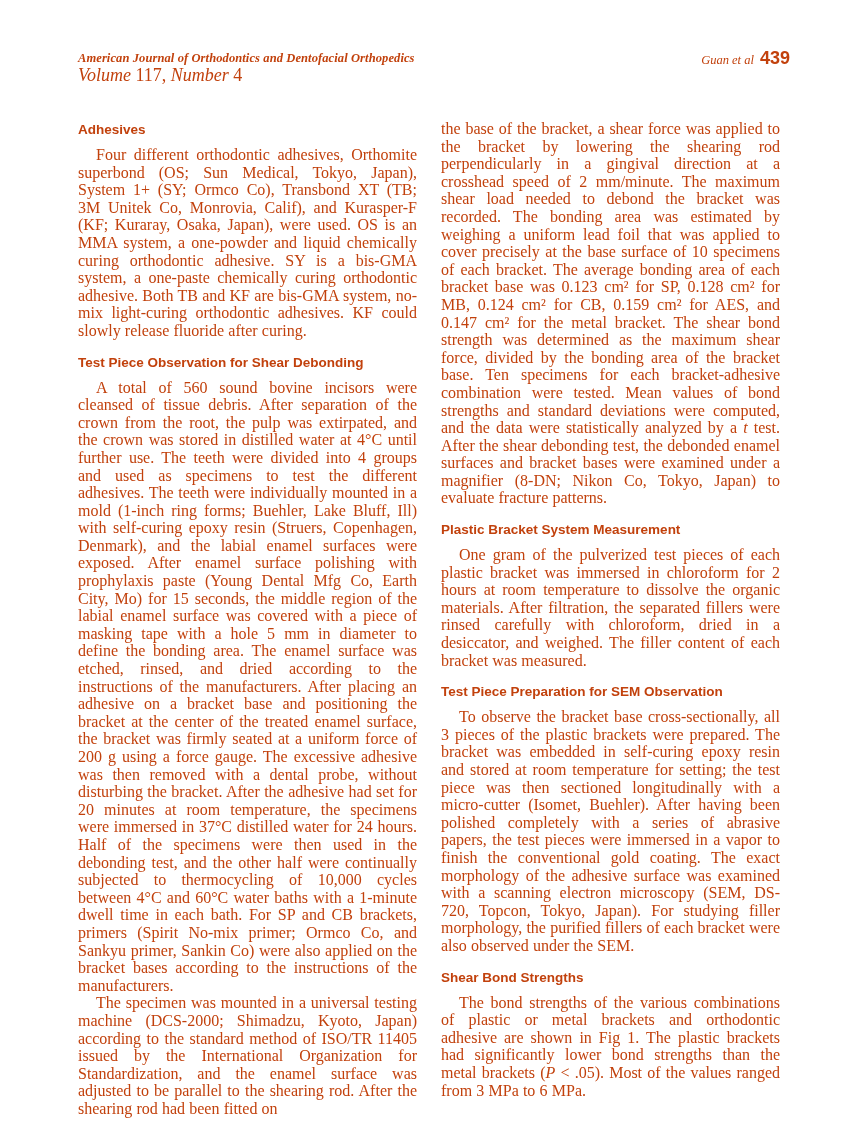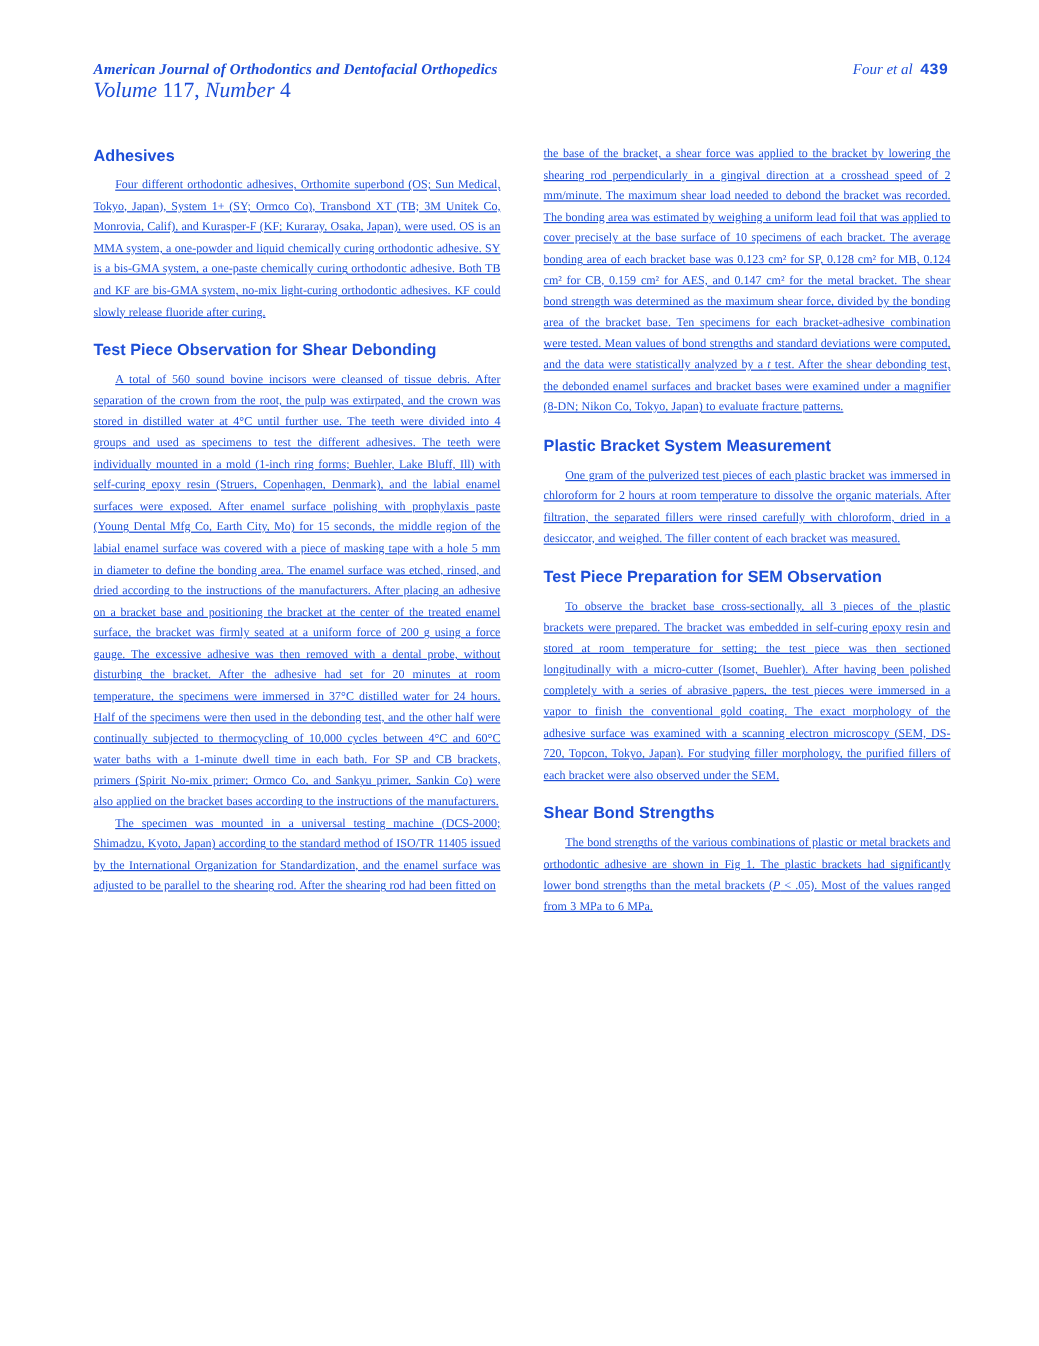--- a/index.html
+++ b/index.html
@@ -5,84 +5,83 @@
   html, body { margin: 0; padding: 0; background: #888; }
   .page {
     width: 866px;
     height: 1122px;
     margin: 0 auto;
     background: #ffffff;
     box-sizing: border-box;
     padding: 50px 76px 0 78px;
     position: relative;
     overflow: hidden;
-    color: #1d4ed8;
+    color: #c2410c;
     font-family: "Liberation Serif", serif;
   }
   .page-header {
     display: flex;
     justify-content: space-between;
     align-items: flex-start;
     font-size: 12.5px;
     line-height: 17px;
   }
   .journal-title {
     font-style: italic;
     font-weight: bold;
     letter-spacing: 0.1px;
   }
   .volume-line { font-size: 18px; }
   .it { font-style: italic; }
   .running-head { white-space: nowrap; }
   .authors { font-style: italic; }
   .pagenum {
-    font-family: Liberation Mono, monospace;
+    font-family: Liberation Sans, sans-serif;
     font-weight: bold;
-    font-size: 13px;
+    font-size: 18px;
     margin-left: 6px;
   }
   .content {
     display: flex;
-    gap: 36px;
+    gap: 24px;
     margin-top: 36px;
   }
   .col {
     width: 339px;
     flex: 0 0 339px;
   }
   .heading {
     font-family: "Liberation Sans", sans-serif;
     font-weight: bold;
     font-size: 13.5px;
     line-height: 16px;
     margin: 15px 0 8px 0;
   }
   .col > .heading:first-child { margin-top: 2px; }
   .heading + .heading { margin-top: 13px; }
   p.para {
-    font-size: 10px;
+    font-size: 16px;
     line-height: 17.6px;
     text-align: justify;
     margin: 0;
     word-spacing: 0.2px;
-    text-decoration: underline;
   }
   p.para.indent { text-indent: 18px; }
 </style>
 </head>
 <body>
 
 <div class="page">
   <div class="page-header">
     <div class="journal-block">
       <div class="journal-title">American Journal of Orthodontics and Dentofacial Orthopedics</div>
       <div class="volume-line"><span class="it">Volume </span><span>117, </span><span class="it">Number </span><span>4</span></div>
     </div>
     <div class="running-head">
-      <span class="authors">Four et al</span><span class="pagenum">439</span>
+      <span class="authors">Guan et al</span><span class="pagenum">439</span>
     </div>
   </div>
 
   <div class="content">
     <div class="col" id="col-left">
         <div class="heading">Adhesives</div>
         <p class="para indent"><span>Four different orthodontic adhesives, Orthomite superbond (OS; Sun Medical, Tokyo, Japan), System 1+ (SY; Ormco Co), Transbond XT (TB; 3M Unitek Co, Monrovia, Calif), and Kurasper-F (KF; Kuraray, Osaka, Japan), were used. OS is an MMA system, a one-powder and liquid chemically curing orthodontic adhesive. SY is a bis-GMA system, a one-paste chemically curing orthodontic adhesive. Both TB and KF are bis-GMA system, no-mix light-curing orthodontic adhesives. KF could slowly release fluoride after curing.</span></p>
         <div class="heading">Test Piece Observation for Shear Debonding</div>
         <p class="para indent"><span>A total of 560 sound bovine incisors were cleansed of tissue debris. After separation of the crown from the root, the pulp was extirpated, and the crown was stored in distilled water at 4°C until further use. The teeth were divided into 4 groups and used as specimens to test the different adhesives. The teeth were individually mounted in a mold (1-inch ring forms; Buehler, Lake Bluff, Ill) with self-curing epoxy resin (Struers, Copenhagen, Denmark), and the labial enamel surfaces were exposed. After enamel surface polishing with prophylaxis paste (Young Dental Mfg Co, Earth City, Mo) for 15 seconds, the middle region of the labial enamel surface was covered with a piece of masking tape with a hole 5 mm in diameter to define the bonding area. The enamel surface was etched, rinsed, and dried according to the instructions of the manufacturers. After placing an adhesive on a bracket base and positioning the bracket at the center of the treated enamel surface, the bracket was firmly seated at a uniform force of 200 g using a force gauge. The excessive adhesive was then removed with a dental probe, without disturbing the bracket. After the adhesive had set for 20 minutes at room temperature, the specimens were immersed in 37°C distilled water for 24 hours. Half of the specimens were then used in the debonding test, and the other half were continually subjected to thermocycling of 10,000 cycles between 4°C and 60°C water baths with a 1-minute dwell time in each bath. For SP and CB brackets, primers (Spirit No-mix primer; Ormco Co, and Sankyu primer, Sankin Co) were also applied on the bracket bases according to the instructions of the manufacturers.</span></p>
         <p class="para indent"><span>The specimen was mounted in a universal testing machine (DCS-2000; Shimadzu, Kyoto, Japan) according to the standard method of ISO/TR 11405 issued by the International Organization for Standardization, and the enamel surface was adjusted to be parallel to the shearing rod. After the shearing rod had been fitted on</span></p>

